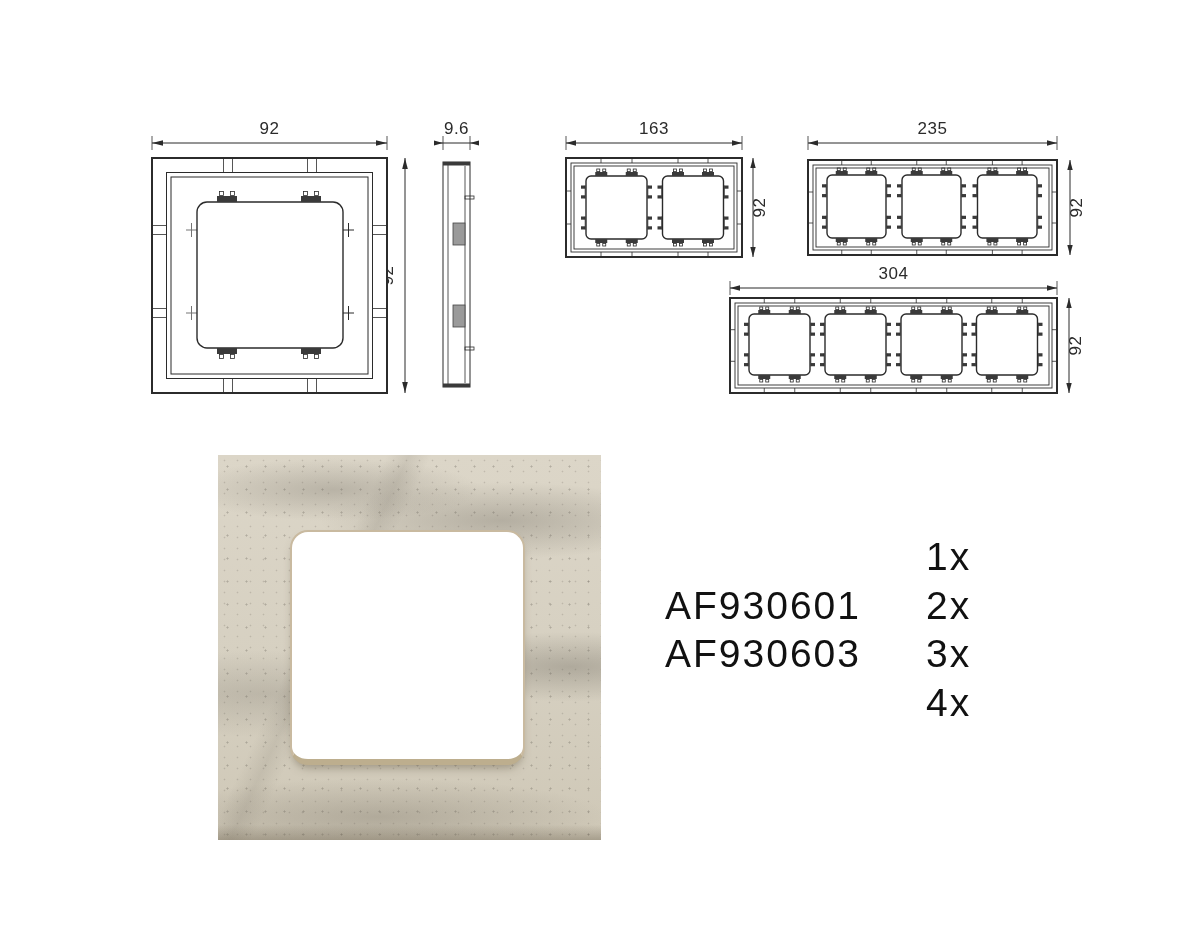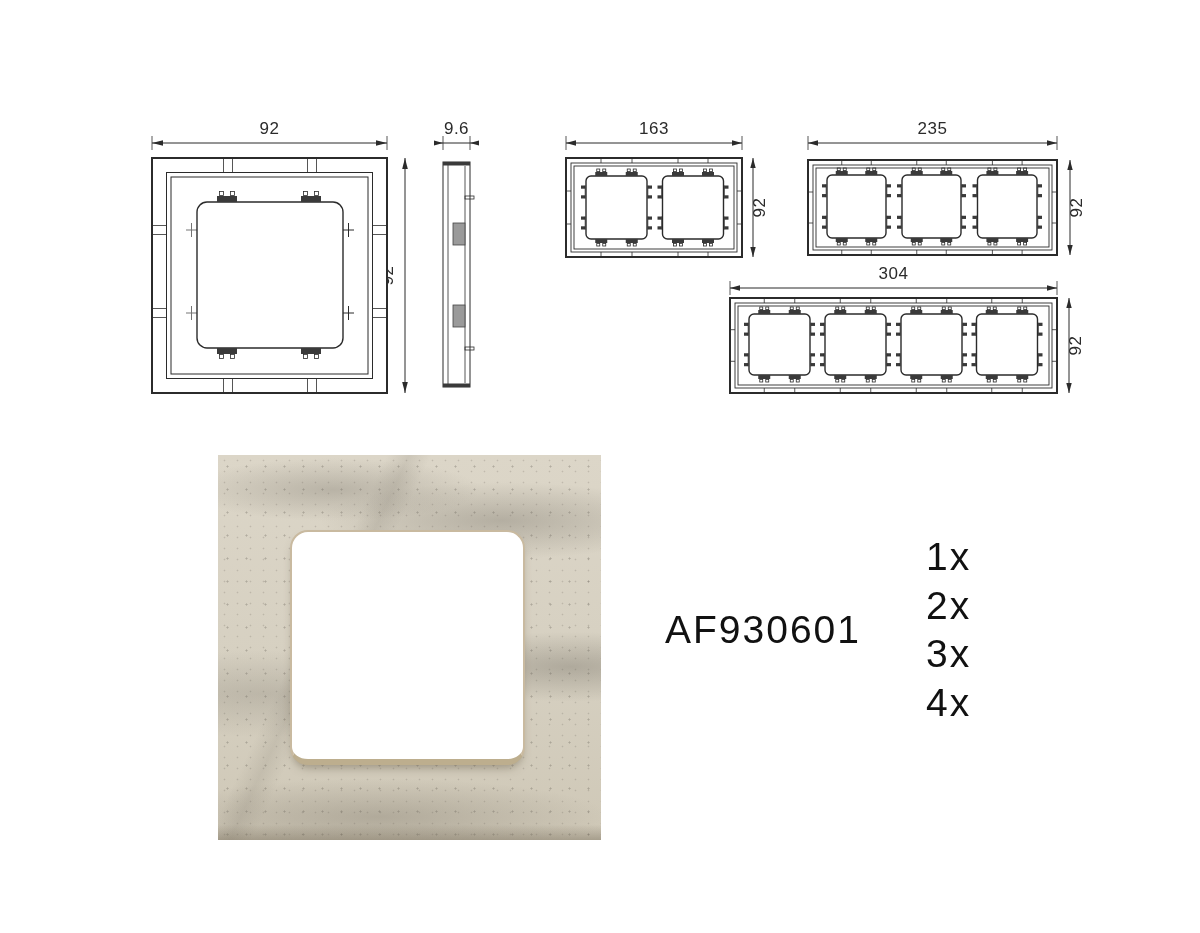--- a/index.html
+++ b/index.html
@@ -382,20 +382,21 @@
     </g>
   </svg>
 
   <div class="photo">
     <div class="opening"></div>
   </div>
 
   <div class="products">
     <div class="codes">
       <div class="prow">AF930601</div>
+      <div class="prow">AF930603</div>
     </div>
     <div class="pdivider"></div>
     <div class="qtys">
       <div class="prow">1x</div>
       <div class="prow">2x</div>
       <div class="prow">3x</div>
       <div class="prow">4x</div>
     </div>
   </div>
 

